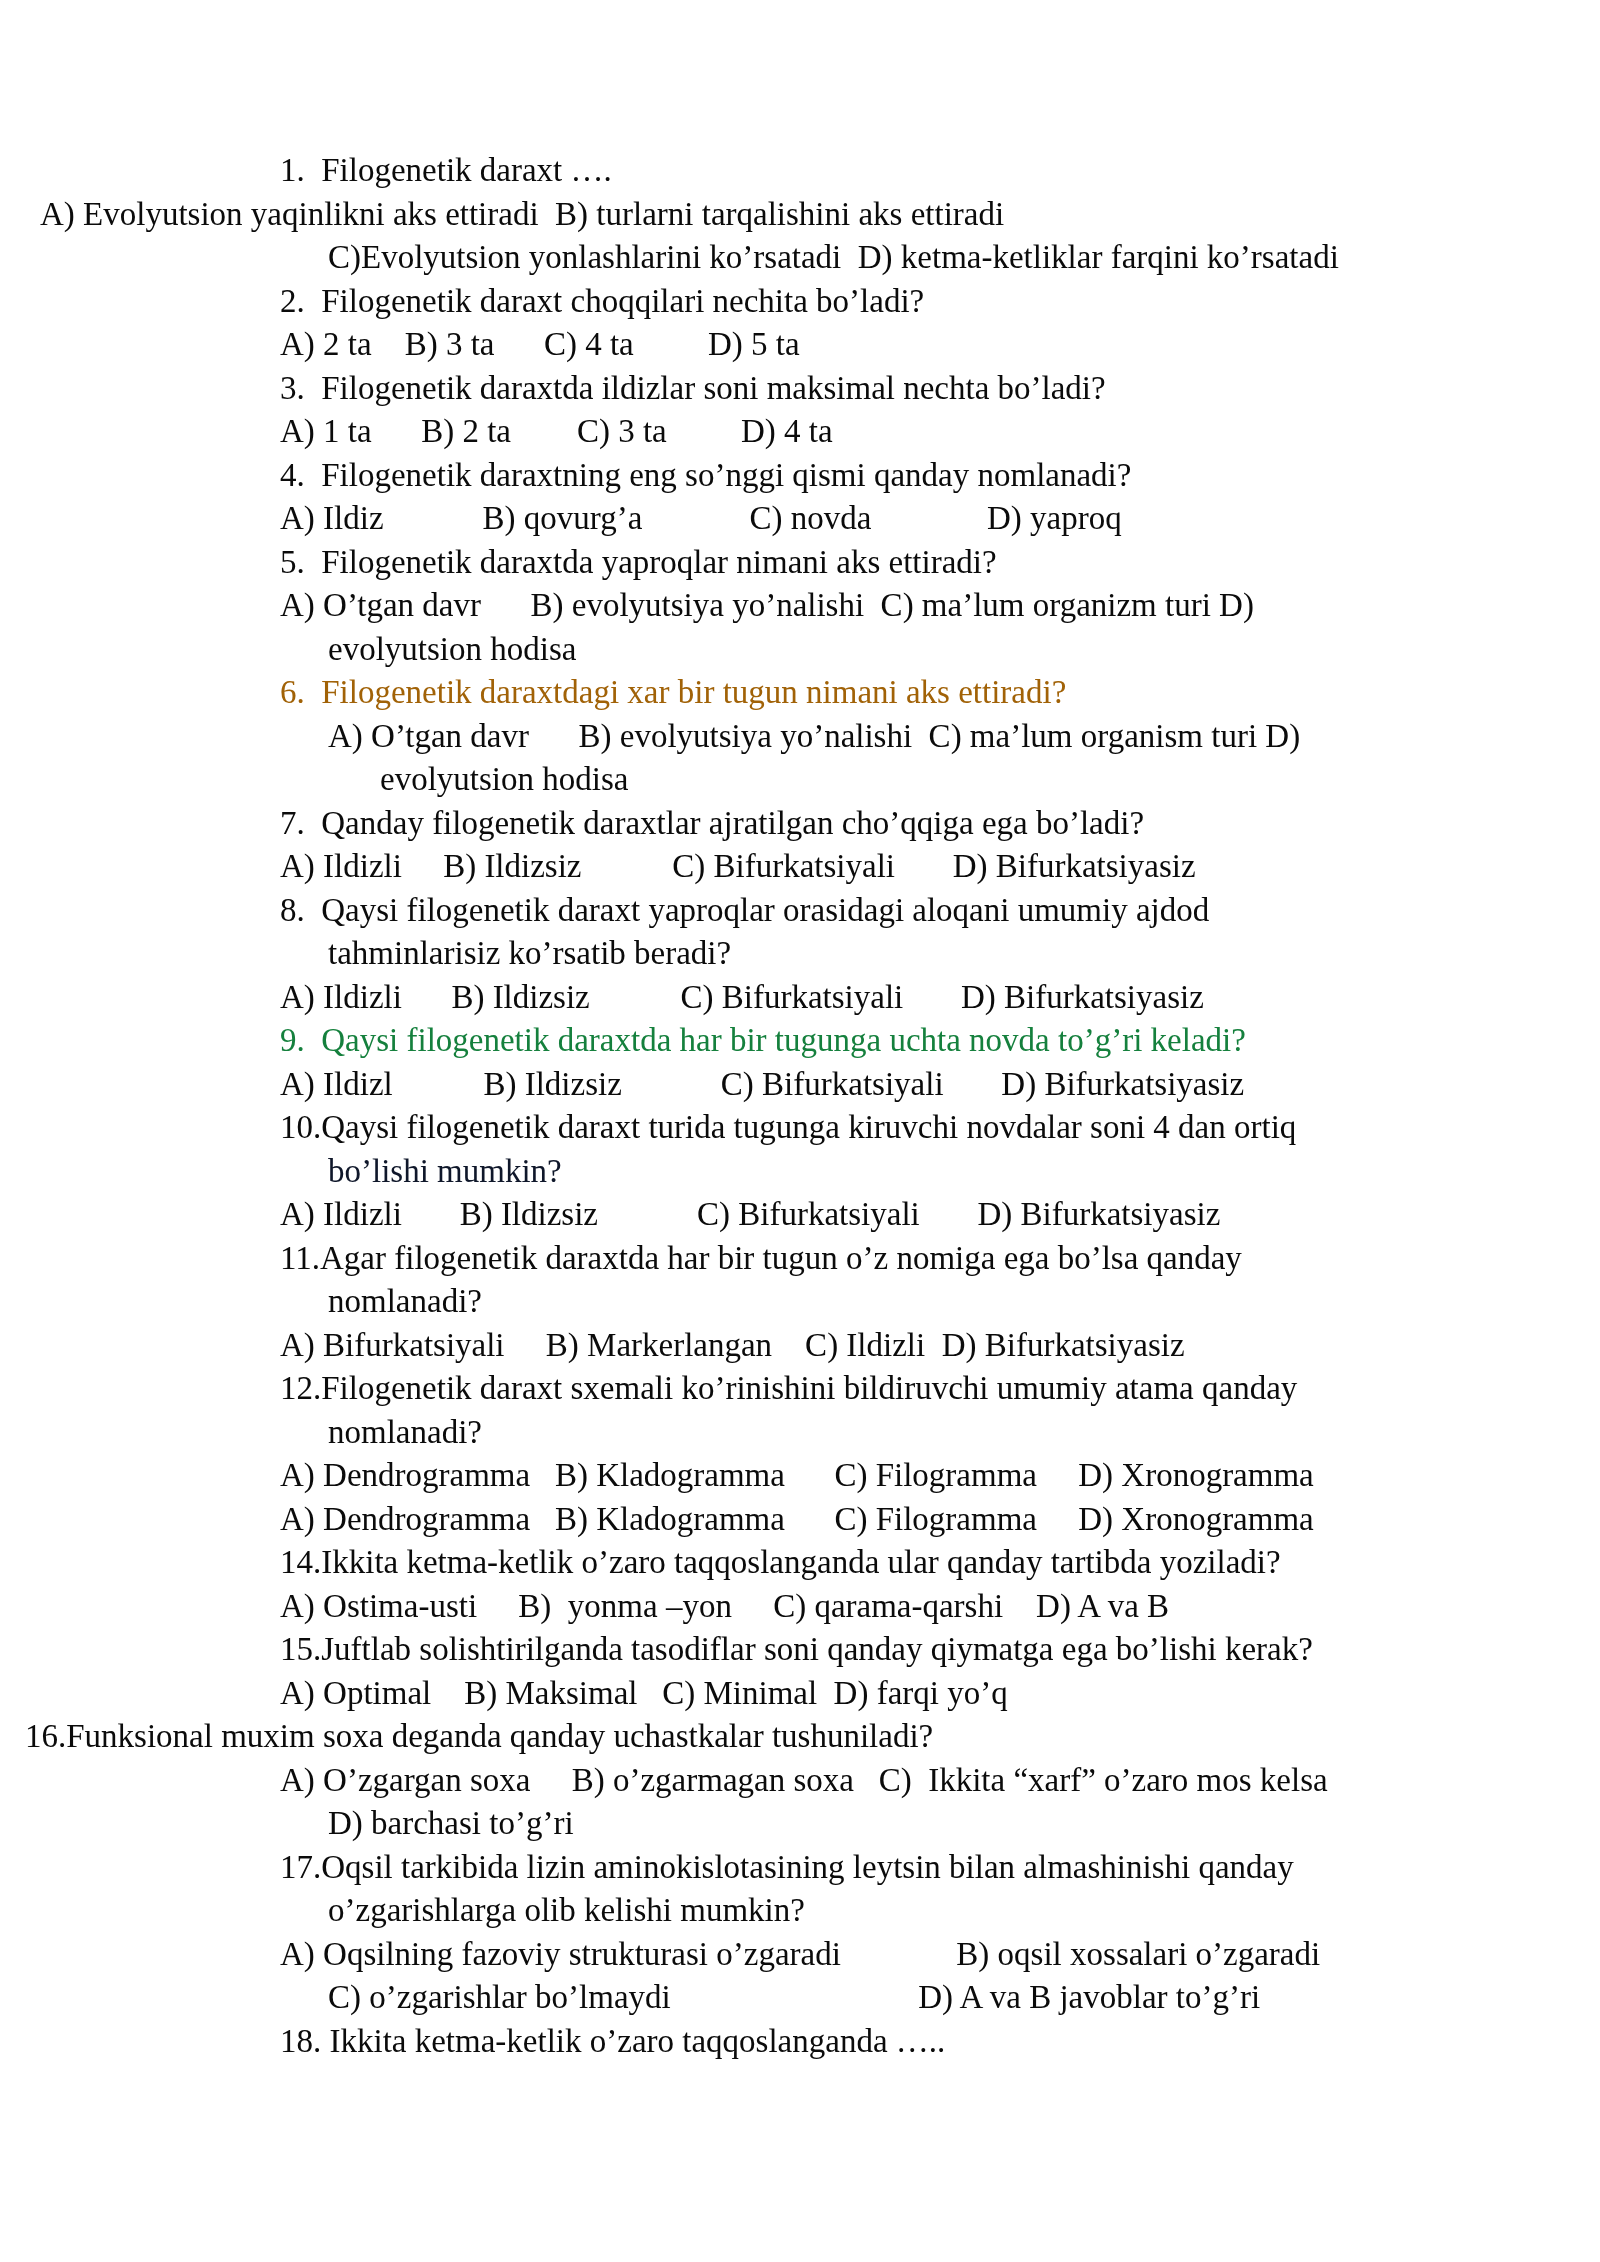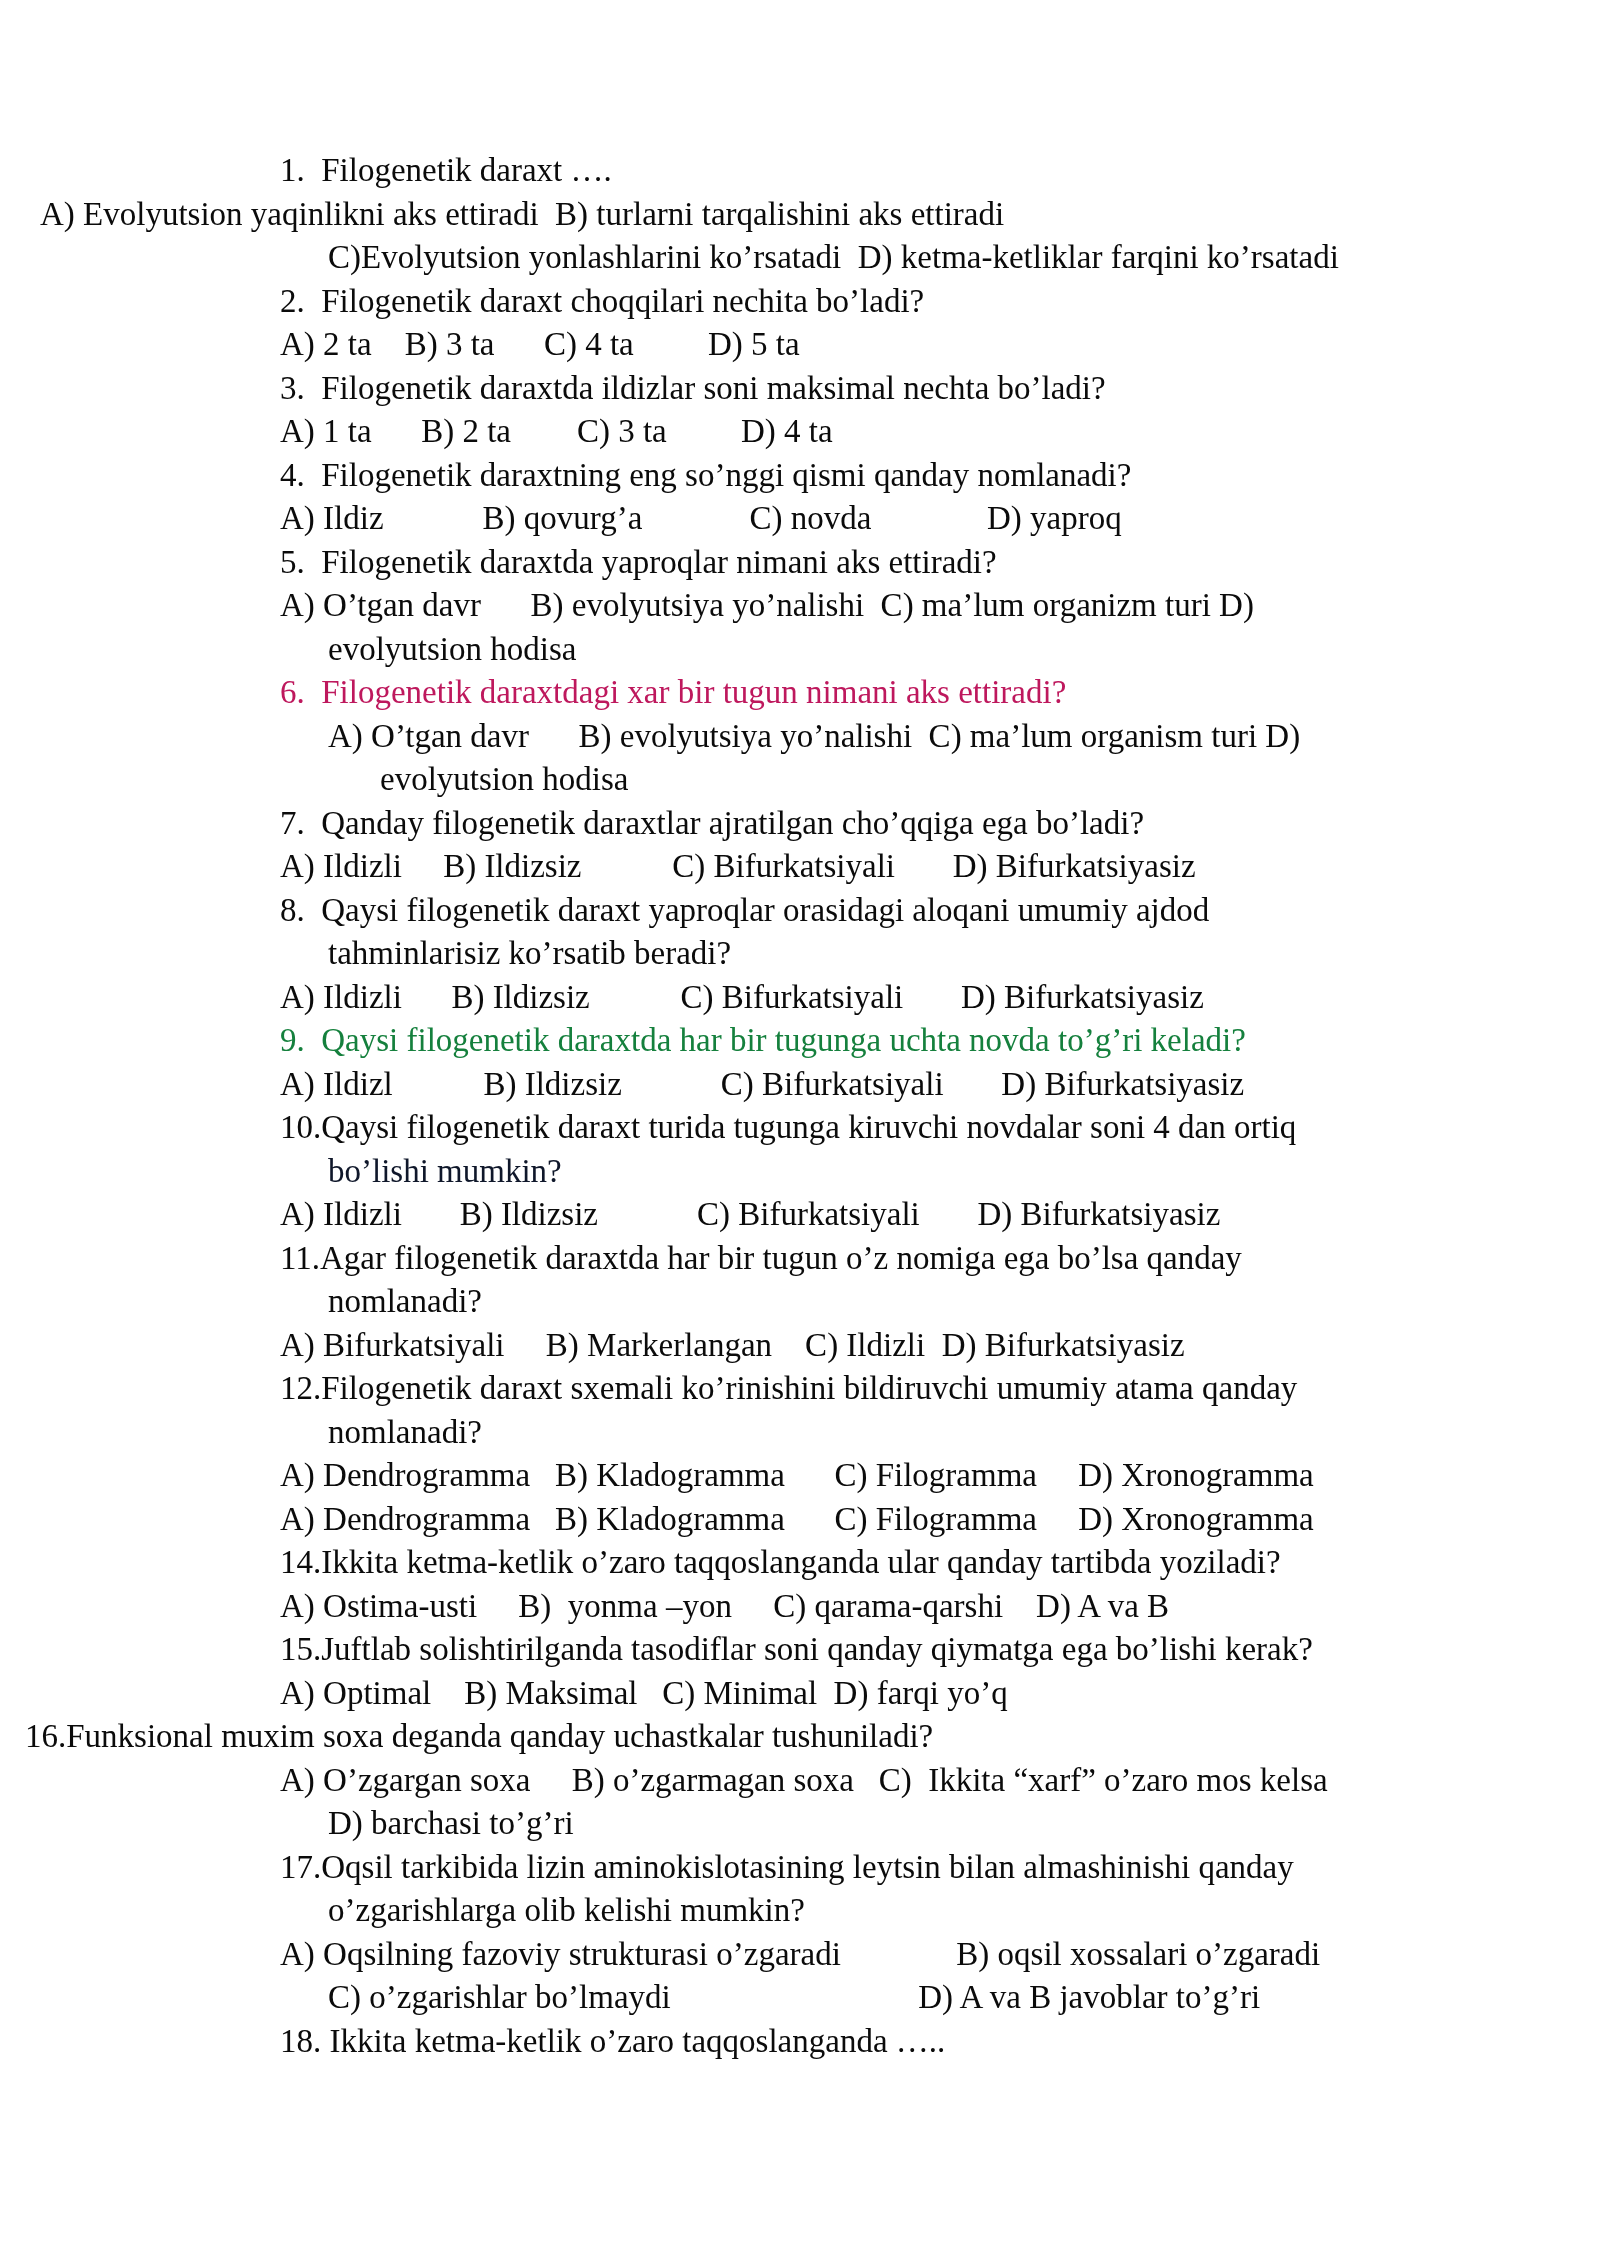--- a/index.html
+++ b/index.html
@@ -41,21 +41,21 @@
       <div class="line ind1" style="color: rgb(11, 11, 11);">C)Evolyutsion yonlashlarini ko’rsatadi  D) ketma-ketliklar farqini ko’rsatadi</div>
       <div class="line ind0" style="color: rgb(11, 11, 11);">2.  Filogenetik daraxt choqqilari nechita bo’ladi?</div>
       <div class="line ind0" style="color: rgb(11, 11, 11);">A) 2 ta    B) 3 ta      C) 4 ta         D) 5 ta</div>
       <div class="line ind0" style="color: rgb(11, 11, 11);">3.  Filogenetik daraxtda ildizlar soni maksimal nechta bo’ladi?</div>
       <div class="line ind0" style="color: rgb(11, 11, 11);">A) 1 ta      B) 2 ta        C) 3 ta         D) 4 ta</div>
       <div class="line ind0" style="color: rgb(11, 11, 11);">4.  Filogenetik daraxtning eng so’nggi qismi qanday nomlanadi?</div>
       <div class="line ind0" style="color: rgb(11, 11, 11);">A) Ildiz            B) qovurg’a             C) novda              D) yaproq</div>
       <div class="line ind0" style="color: rgb(11, 11, 11);">5.  Filogenetik daraxtda yaproqlar nimani aks ettiradi?</div>
       <div class="line ind0" style="color: rgb(11, 11, 11);">A) O’tgan davr      B) evolyutsiya yo’nalishi  C) ma’lum organizm turi D)</div>
       <div class="line ind1" style="color: rgb(11, 11, 11);">evolyutsion hodisa</div>
-      <div class="line ind0" style="color: #be185d;">6.  Filogenetik daraxtdagi xar bir tugun nimani aks ettiradi?</div>
+      <div class="line ind0" style="color: #a16207;">6.  Filogenetik daraxtdagi xar bir tugun nimani aks ettiradi?</div>
       <div class="line ind1" style="color: rgb(11, 11, 11);">A) O’tgan davr      B) evolyutsiya yo’nalishi  C) ma’lum organism turi D)</div>
       <div class="line ind2" style="color: rgb(11, 11, 11);">evolyutsion hodisa</div>
       <div class="line ind0" style="color: rgb(11, 11, 11);">7.  Qanday filogenetik daraxtlar ajratilgan cho’qqiga ega bo’ladi?</div>
       <div class="line ind0" style="color: rgb(11, 11, 11);">A) Ildizli     B) Ildizsiz           C) Bifurkatsiyali       D) Bifurkatsiyasiz</div>
       <div class="line ind0" style="color: rgb(11, 11, 11);">8.  Qaysi filogenetik daraxt yaproqlar orasidagi aloqani umumiy ajdod</div>
       <div class="line ind1" style="color: rgb(11, 11, 11);">tahminlarisiz ko’rsatib beradi?</div>
       <div class="line ind0" style="color: rgb(11, 11, 11);">A) Ildizli      B) Ildizsiz           C) Bifurkatsiyali       D) Bifurkatsiyasiz</div>
       <div class="line ind0" style="color: #15803d;">9.  Qaysi filogenetik daraxtda har bir tugunga uchta novda to’g’ri keladi?</div>
       <div class="line ind0" style="color: rgb(11, 11, 11);">A) Ildizl           B) Ildizsiz            C) Bifurkatsiyali       D) Bifurkatsiyasiz</div>
       <div class="line ind0" style="color: rgb(11, 11, 11);">10.Qaysi filogenetik daraxt turida tugunga kiruvchi novdalar soni 4 dan ortiq</div>

